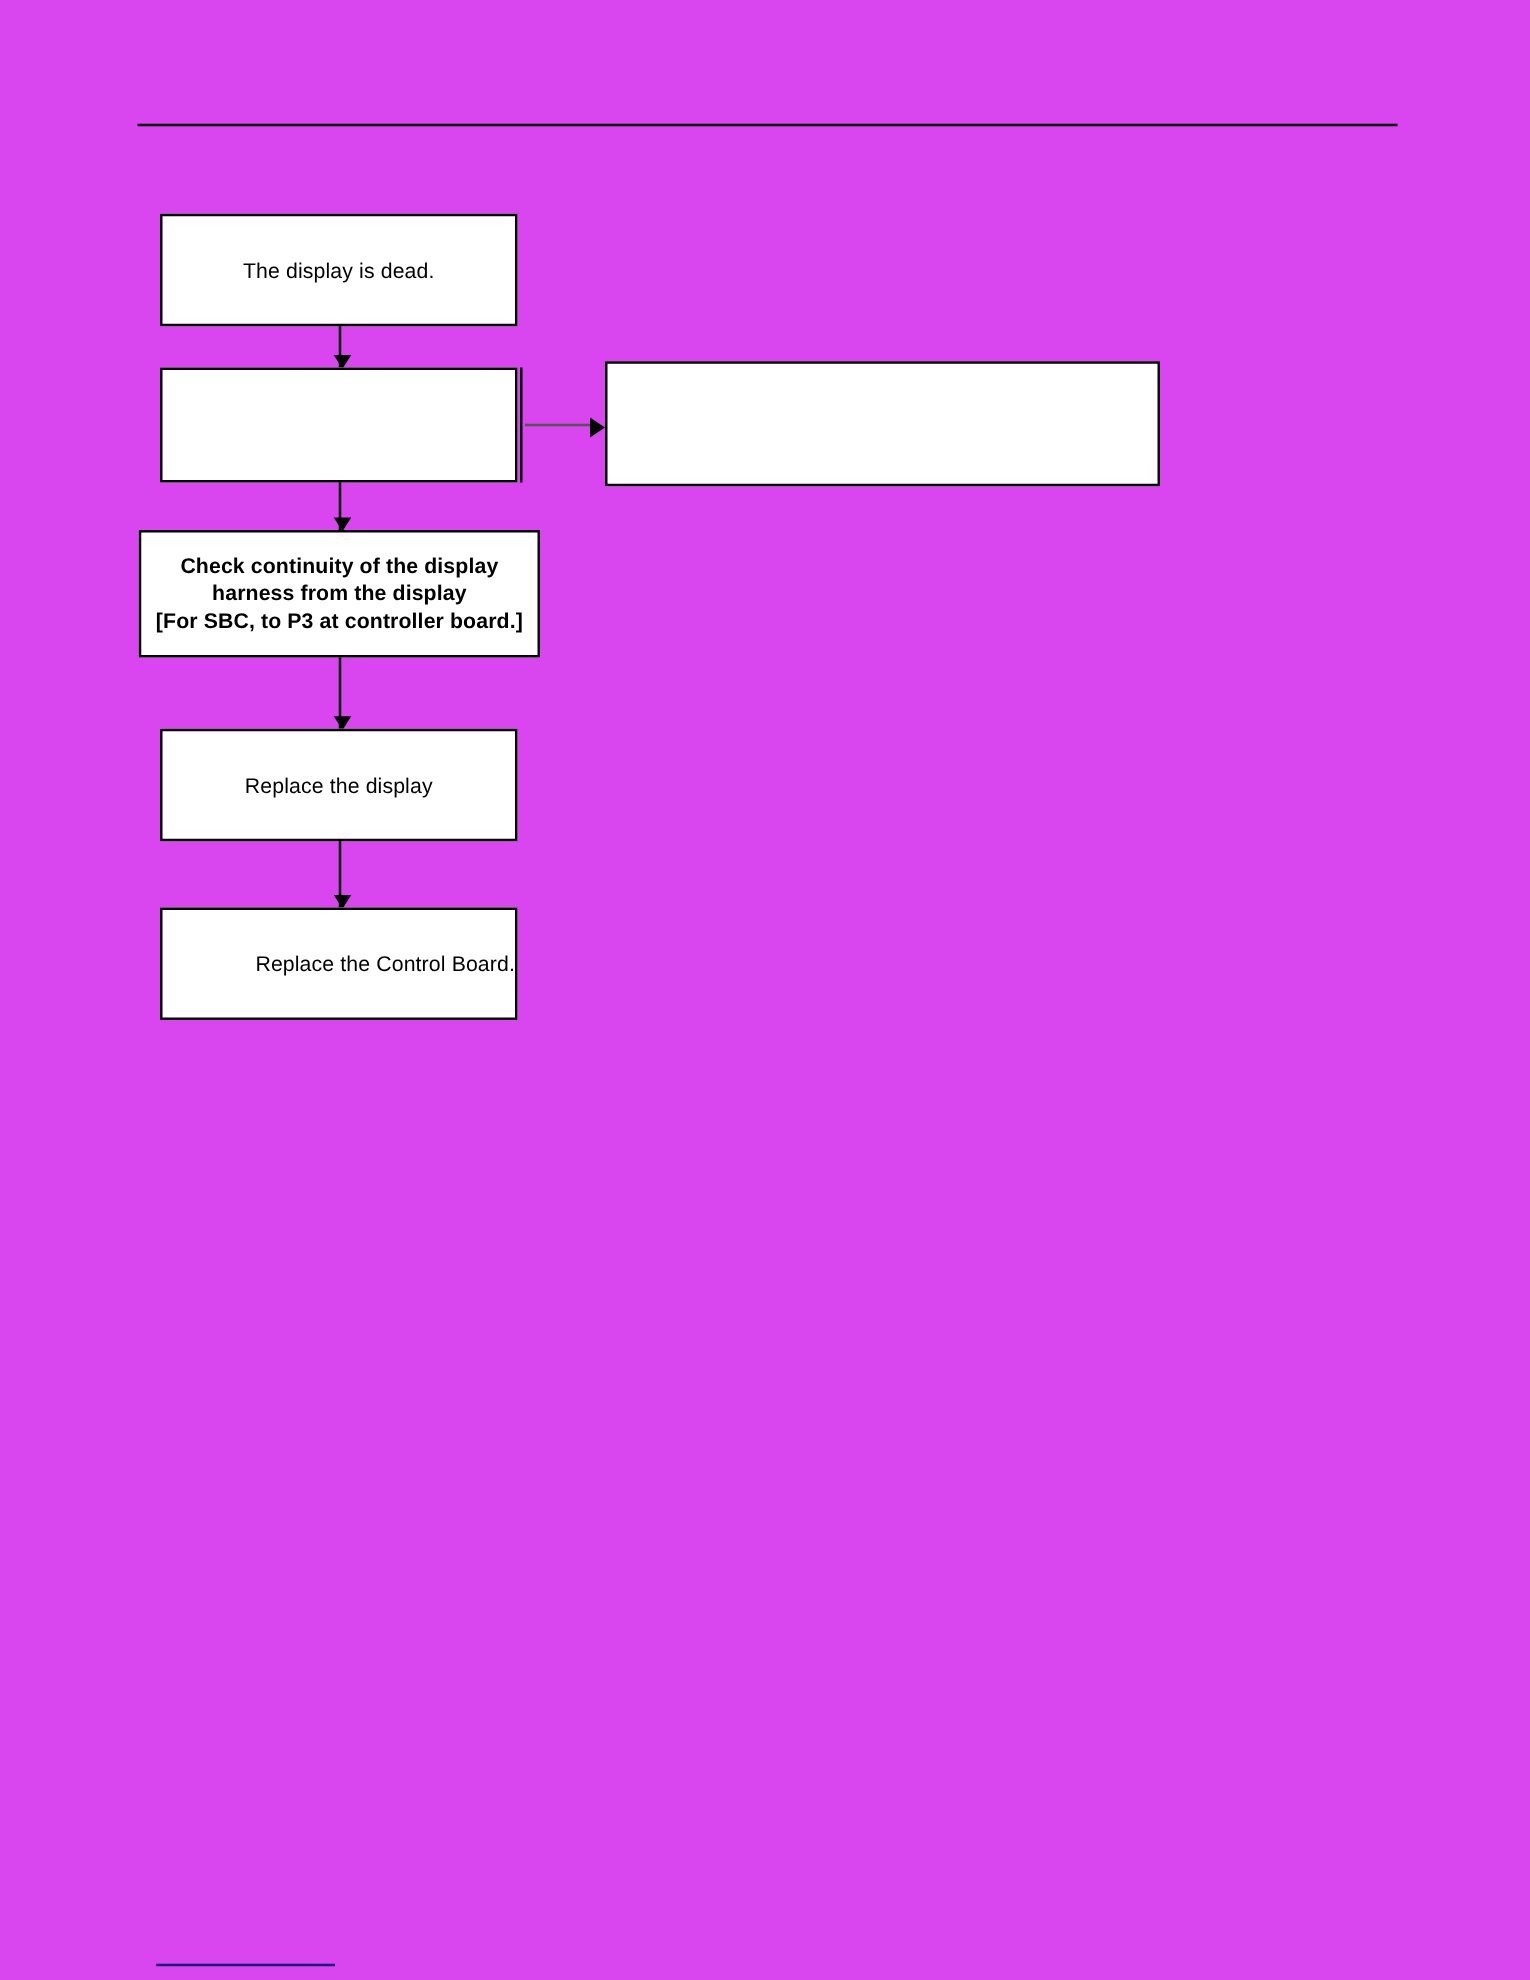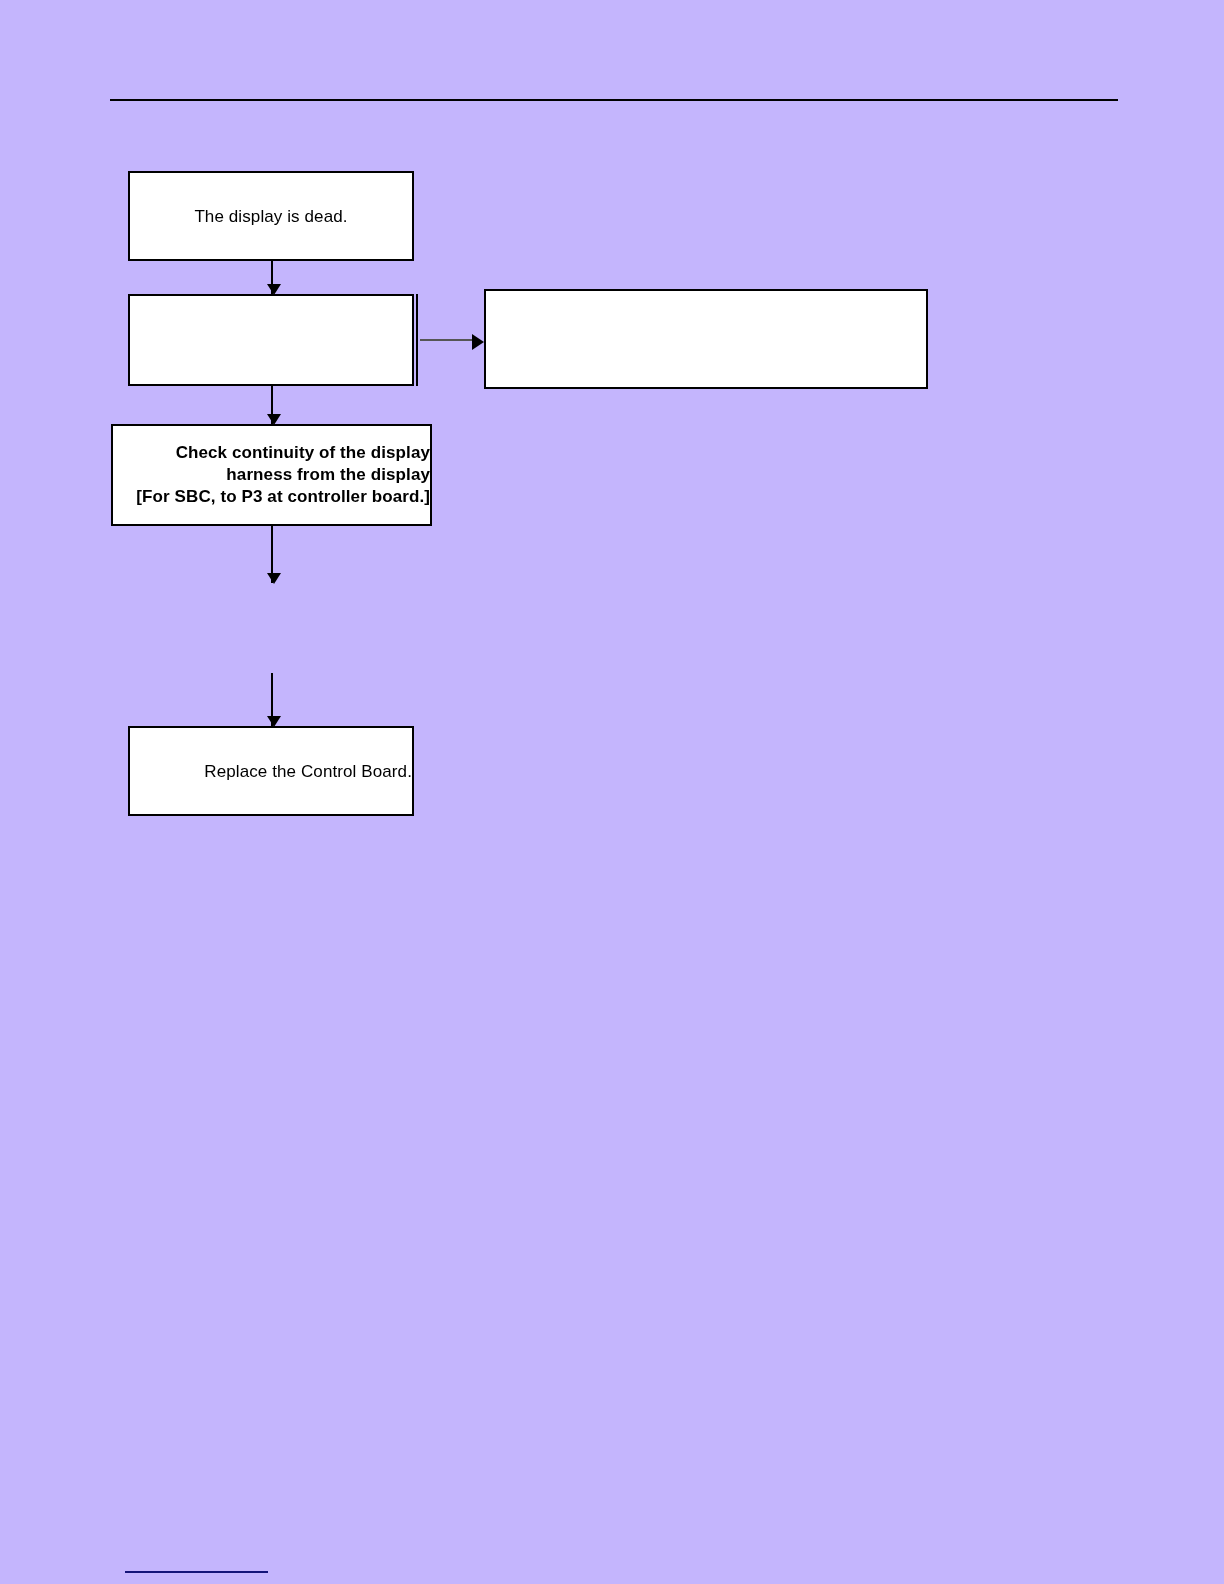--- a/index.html
+++ b/index.html
@@ -8,21 +8,21 @@
     background: #ffffff;
   }
   body {
     font-family: "Liberation Sans", sans-serif;
     color: #000000;
   }
   #page {
     position: relative;
     width: 1224px;
     height: 1584px;
-    background: #c4b5fd;
+    background: #d946ef;
     overflow: hidden;
   }
 
   
   .header-rule {
     position: absolute;
     left: 110px;
     top: 99px;
     width: 1008px;
     height: 0;
@@ -86,21 +86,20 @@
   #box-check-continuity {
     left: 111px;
     top: 424px;
     width: 321px;
     height: 102px;
   }
   #box-check-continuity .txt {
     font-size: 17px;
     line-height: 22px;
     font-weight: 600;
-    text-align: right;
   }
 
   
   #box-replace-display {
     left: 128px;
     top: 583px;
     width: 286px;
     height: 90px;
   }
 
@@ -195,20 +194,23 @@
   <div class="fc-box" id="box-check-continuity">
     <span class="txt">Check continuity of the display
 harness from the display
 [For SBC, to P3 at controller board.]</span>
   </div>
 
   <div class="conn-v" id="conn-3-4">
     <span class="head"></span>
   </div>
 
+  <div class="fc-box" id="box-replace-display">
+    <span class="txt">Replace the display</span>
+  </div>
 
   <div class="conn-v" id="conn-4-5">
     <span class="head"></span>
   </div>
 
   <div class="fc-box" id="box-replace-control-board">
     <span class="txt">Replace the Control Board.</span>
   </div>
 
   <div class="footnote-rule"></div>

